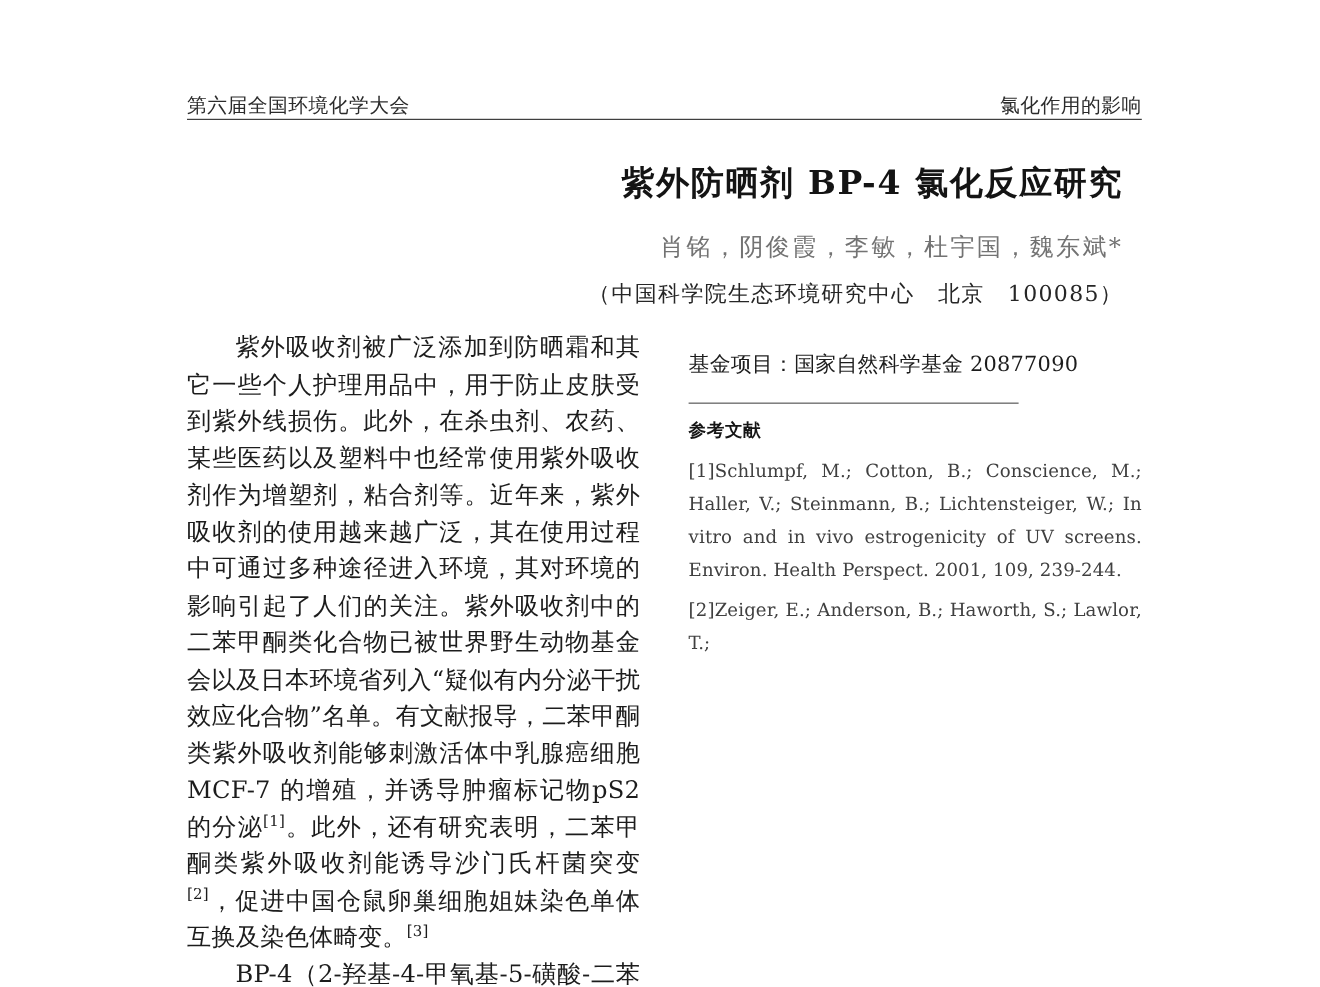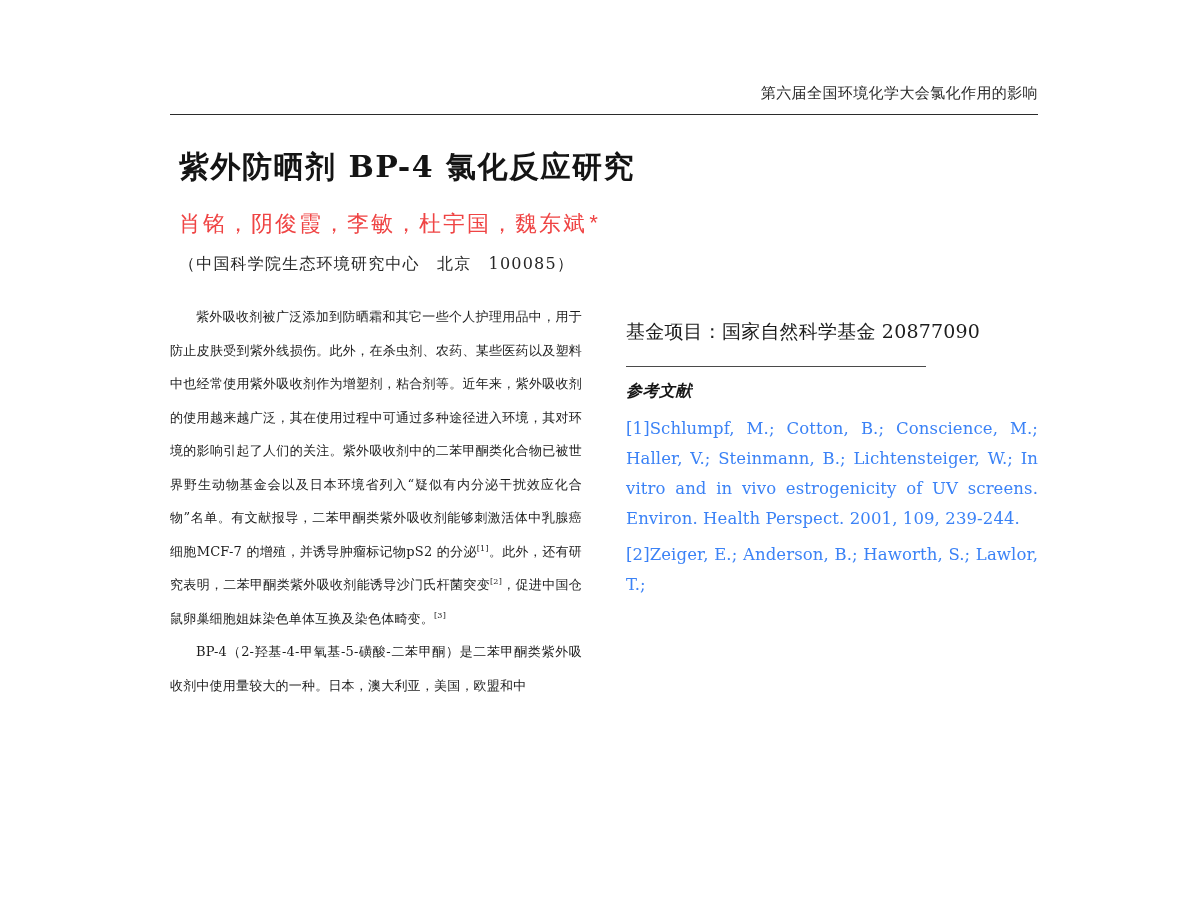--- a/index.html
+++ b/index.html
@@ -24,59 +24,58 @@
     box-sizing: border-box;
   }
 
   
   .running-head {
     position: absolute;
     left: 170px;
     top: 84px;
     width: 868px;
     display: flex;
-    justify-content: flex-end;
+    justify-content: space-between;
     align-items: flex-end;
-    font-size: 15px;
+    font-size: 18px;
     color: #2b2b2b;
     letter-spacing: 0.4px;
-    padding-bottom: 11px;
+    padding-bottom: 0;
     border-bottom: 1.6px solid #2b2b2b;
     box-sizing: border-box;
   }
   .running-head .rh-left { white-space: nowrap; }
   .running-head .rh-right { white-space: nowrap; }
 
   
   .title-block {
     position: absolute;
-    left: 179px;
+    left: 153px;
     top: 148px;
     width: 868px;
-    text-align: left;
+    text-align: right;
   }
   .doc-title {
     font-size: 30px;
     font-weight: bold;
     letter-spacing: 1.5px;
     line-height: 1.25;
     color: #141414;
     margin: 0;
   }
   .authors {
     margin-top: 26px;
     font-size: 22px;
     letter-spacing: 2px;
-    color: #ef4444;
+    color: #737373;
     line-height: 1.3;
-    font-family: Liberation Mono, monospace;
   }
   .affiliation {
     margin-top: 14px;
-    font-size: 16px;
+    font-size: 20px;
     letter-spacing: 1.2px;
     color: #262626;
     line-height: 1.3;
   }
 
   
   .columns {
     position: absolute;
     left: 170px;
     top: 300px;
@@ -84,21 +83,21 @@
     height: 600px;
     display: flex;
     gap: 44px;
   }
   .col {
     width: 412px;
     position: relative;
   }
 
   .para {
-    font-size: 13px;
+    font-size: 22px;
     line-height: 33.5px;
     letter-spacing: 0.2px;
     text-align: justify;
     text-justify: inter-ideograph;
     margin: 0;
     color: #1c1c1c;
   }
   .para.indent { text-indent: 2em; }
   .para + .para { margin-top: 0; }
 
@@ -122,28 +121,27 @@
     width: 300px;
     margin: 18px 0 14px 0;
   }
 
   .refs-heading {
     font-size: 16px;
     font-weight: bold;
     letter-spacing: 0.5px;
     margin: 0 0 12px 0;
     color: #151515;
-    font-style: italic;
   }
   .ref-item {
     font-size: 16.5px;
     line-height: 30px;
     text-align: justify;
     margin: 0 0 6px 0;
-    color: #3b82f6;
+    color: #404040;
     letter-spacing: 0.1px;
   }
 </style>
 </head>
 <body>
 
 <div class="page">
 
   <div class="running-head">
     <span class="rh-left">第六届全国环境化学大会</span>

